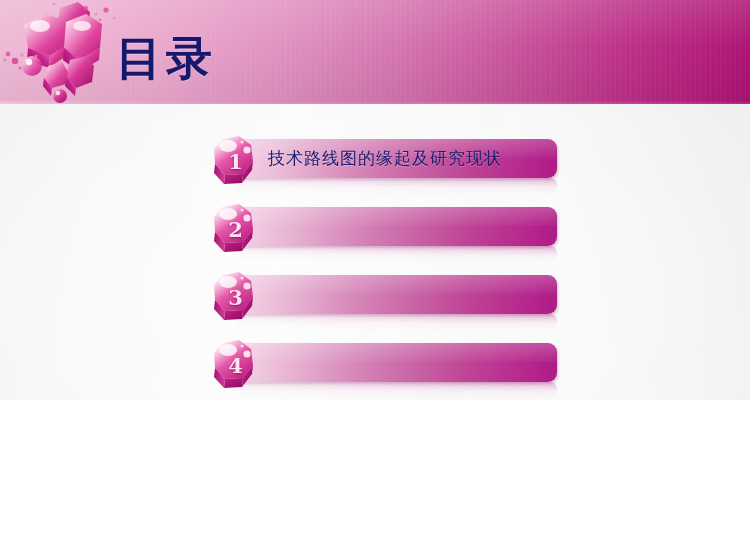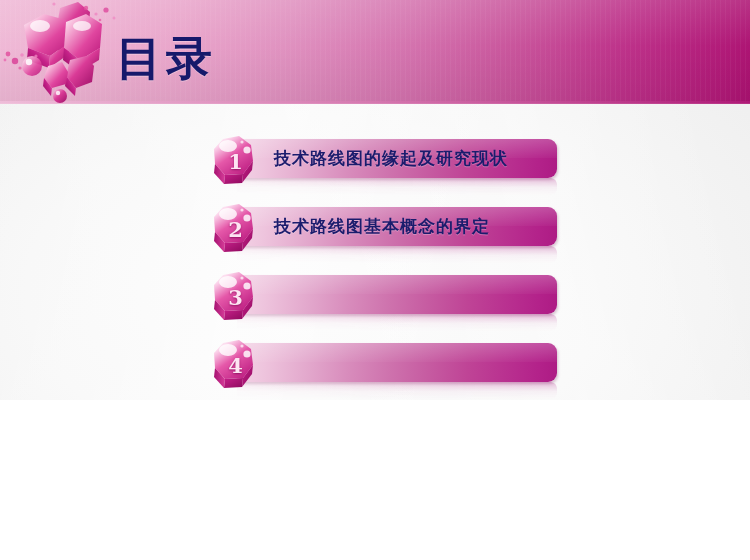--- a/index.html
+++ b/index.html
@@ -148,26 +148,26 @@
         rgba(206,114,173,0.45) 48%,
         rgba(185,49,144,0.4) 84%,
         rgba(173,27,132,0.38) 100%);
     -webkit-mask-image: linear-gradient(180deg, rgba(0,0,0,0.7) 0%, rgba(0,0,0,0.12) 55%, rgba(0,0,0,0) 100%);
     mask-image: linear-gradient(180deg, rgba(0,0,0,0.7) 0%, rgba(0,0,0,0.12) 55%, rgba(0,0,0,0) 100%);
     filter: blur(0.4px);
   }
 
   .item-text {
     position: absolute;
-    left: 274px;
+    left: 268px;
     top: 6px;
     height: 39px;
     line-height: 39px;
     font-size: 17px;
-    font-weight: 700;
+    font-weight: 400;
     letter-spacing: 1px;
     color: #1b1c6d;
     white-space: nowrap;
     font-family: "DejaVu Serif", "Liberation Serif", serif;
     text-shadow: 0 1px 0 rgba(255,255,255,0.25);
   }
 
   .gem {
     position: absolute;
     left: 206px;
@@ -322,21 +322,20 @@
           <polygon points="17,6 33,3 45,12 47,28 37,41 19,42 9,31 8,16" fill="url(#n1a)"></polygon>
           <polygon points="9,31 19,42 18,51 8,40" fill="url(#n1c)"></polygon>
           <polygon points="19,42 37,41 36,50 18,51" fill="url(#n1b)"></polygon>
           <polygon points="37,41 47,28 46,37 36,50" fill="url(#n1b)"></polygon>
           <ellipse cx="22" cy="13" rx="9" ry="6" fill="#ffffff" opacity="0.8"></ellipse>
           <circle cx="41" cy="17" r="3.6" fill="#ffffff" opacity="0.82"></circle>
           <circle cx="36" cy="9" r="1.6" fill="#ffffff" opacity="0.7"></circle>
         </svg>
         <div class="gem-num">2</div>
       </div>
-      <div class="item-text">技术路线图基本概念的界定</div>
     </div>
 
     <div class="toc-row">
       <div class="bar-wrap" style="width: 320px;">
         <div class="bar" style="width: 320px;"></div>
         <div class="bar-reflect" style="width: 320px;"></div>
       </div>
       <div class="gem">
         <svg width="56" height="56" viewBox="0 0 56 56" xmlns="http://www.w3.org/2000/svg">
           <polygon points="17,6 33,3 45,12 47,28 37,41 19,42 9,31 8,16" fill="url(#n1a)"></polygon>

